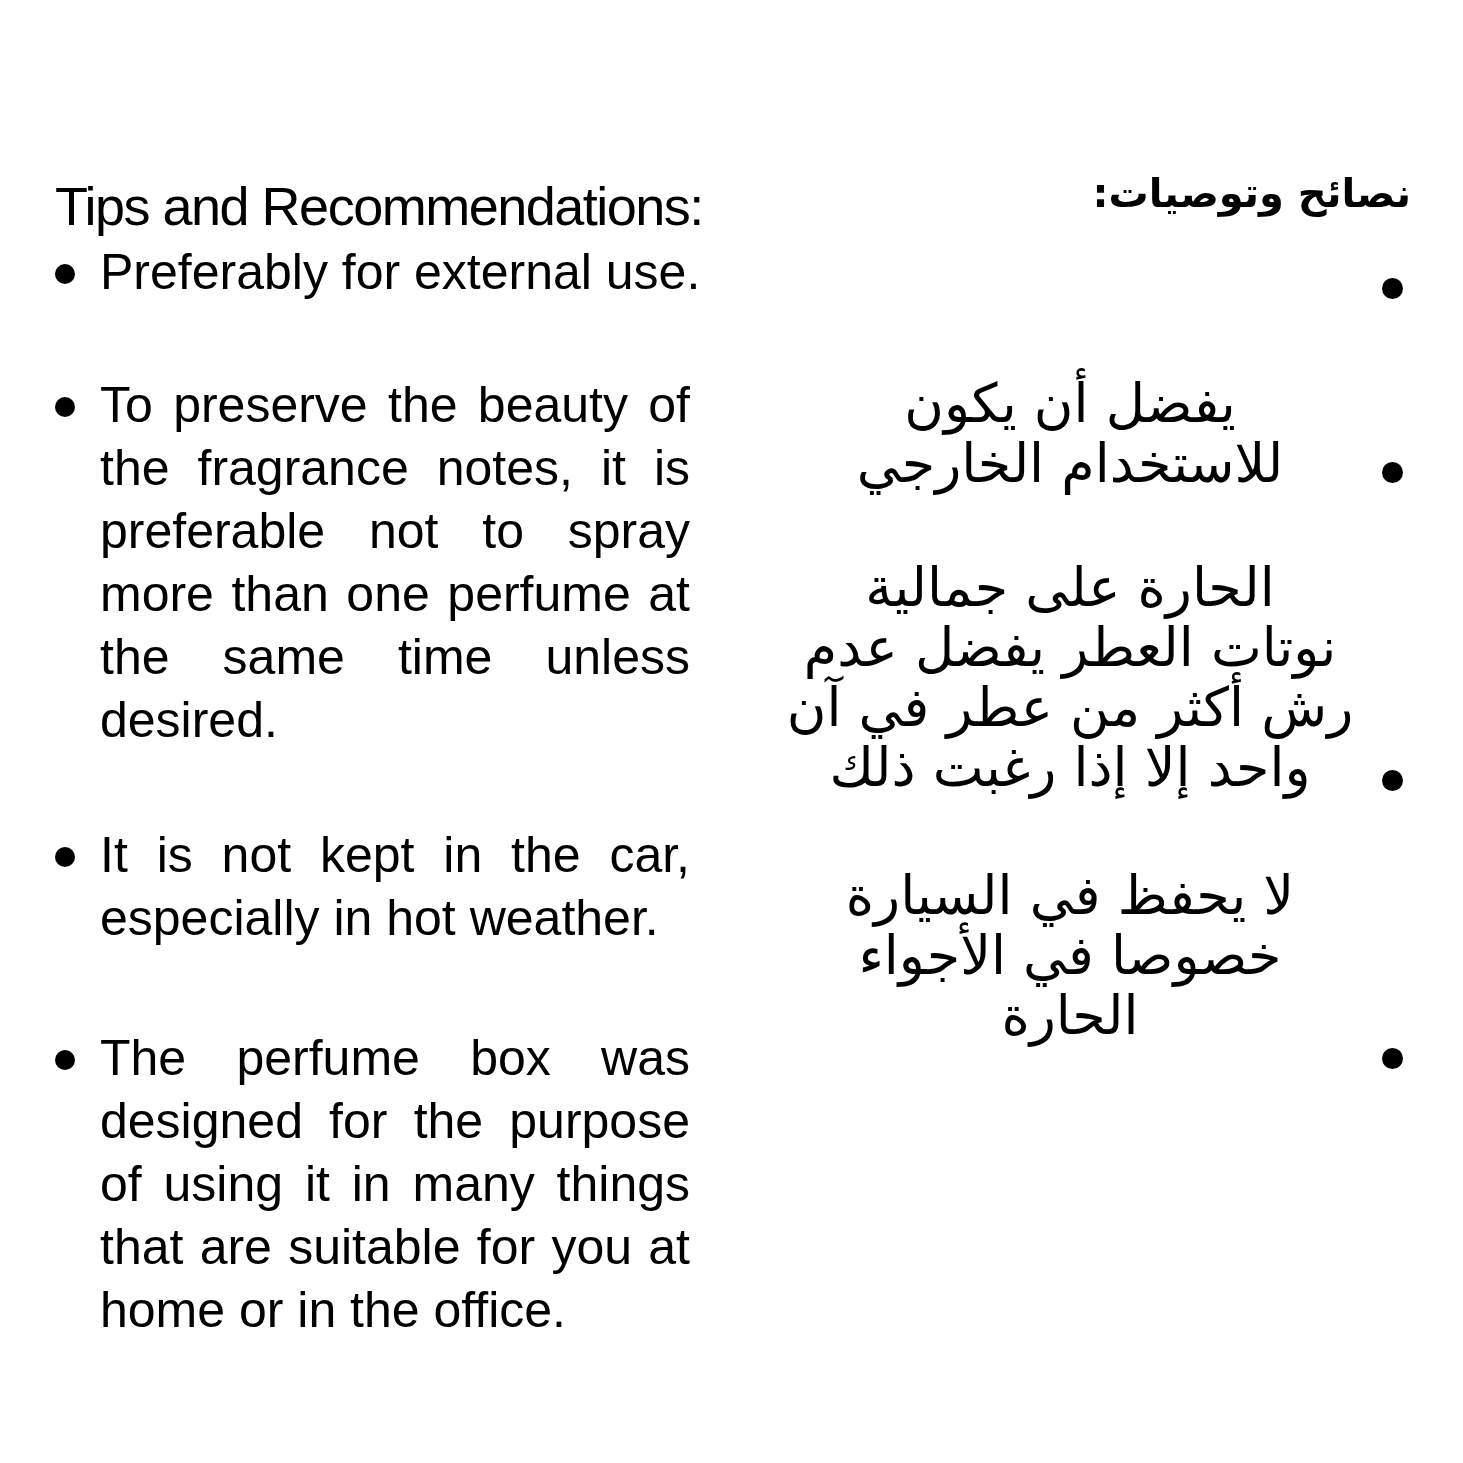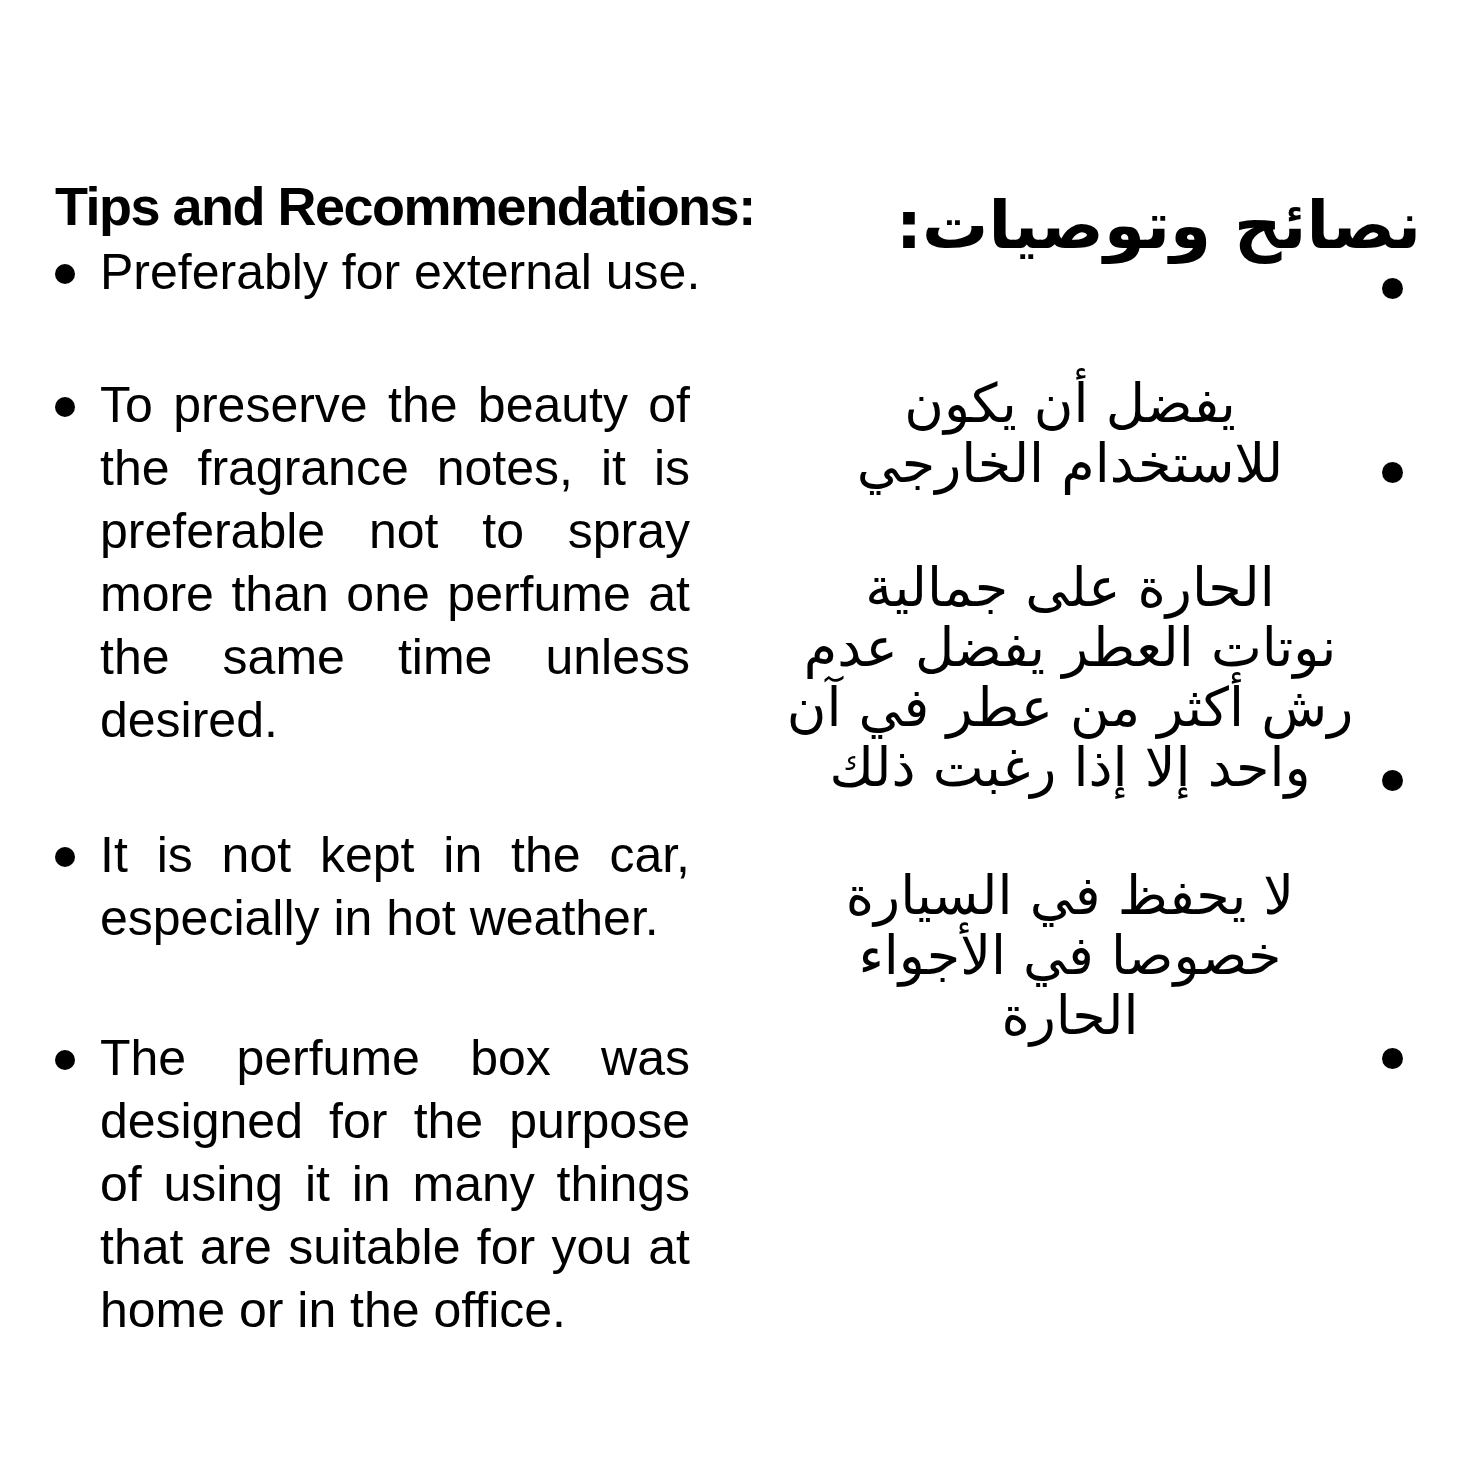--- a/index.html
+++ b/index.html
@@ -11,21 +11,21 @@
     color: #000000;
     overflow: hidden;
   }
 
   
   .en-heading {
     position: absolute;
     left: 55px;
     top: 139px;
     font-family: "Liberation Sans", sans-serif;
-    font-weight: bold;
+    font-weight: normal;
     font-size: 54px;
     letter-spacing: -1.5px;
     white-space: nowrap;
     color: #000;
   }
   ul.en-list {
     position: absolute;
     left: 55px;
     top: 0;
     width: 635px;
@@ -56,25 +56,25 @@
     top: 23px;
     width: 20px;
     height: 20px;
     border-radius: 50%;
     background: #000;
   }
 
   
   .ar-heading {
     position: absolute;
-    right: 42px;
+    right: 52px;
     top: 143px;
     font-family: "DejaVu Sans", sans-serif;
     font-weight: bold;
-    font-size: 66px;
+    font-size: 40px;
     white-space: nowrap;
     direction: rtl;
     color: #000;
   }
   ul.ar-list {
     position: absolute;
     right: 60px;
     top: 0;
     width: 620px;
     margin: 0; padding: 0;

